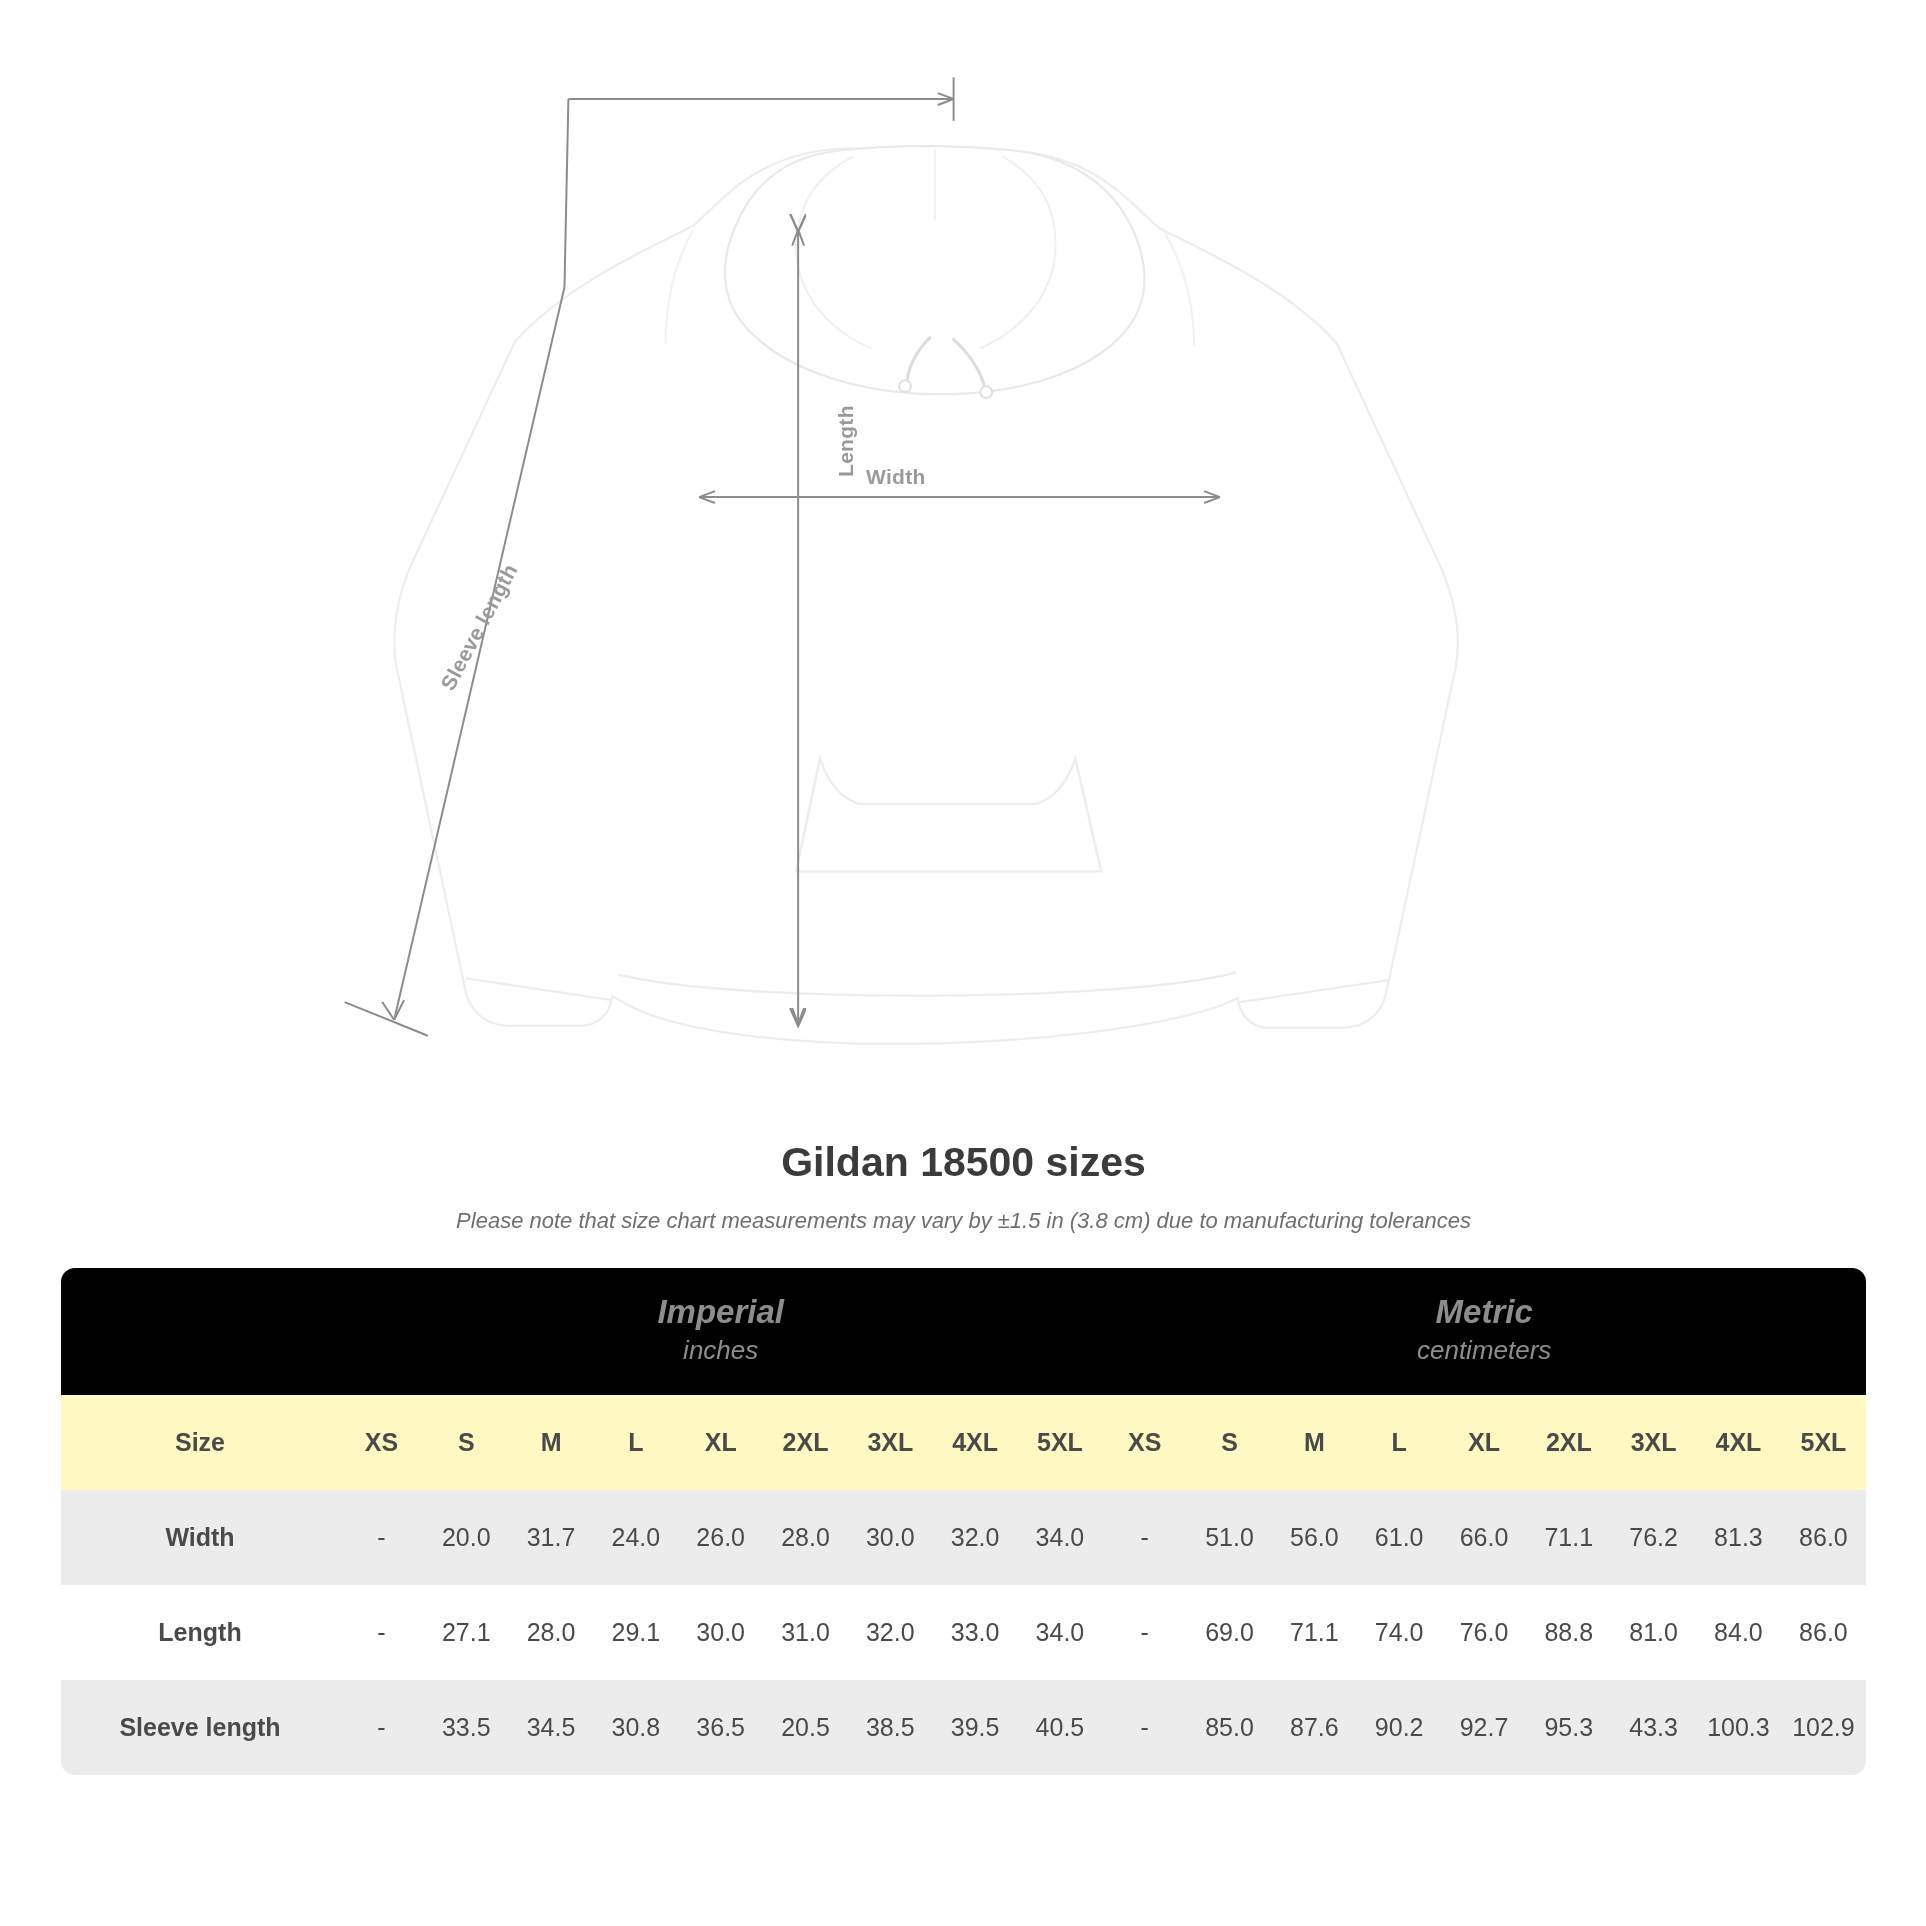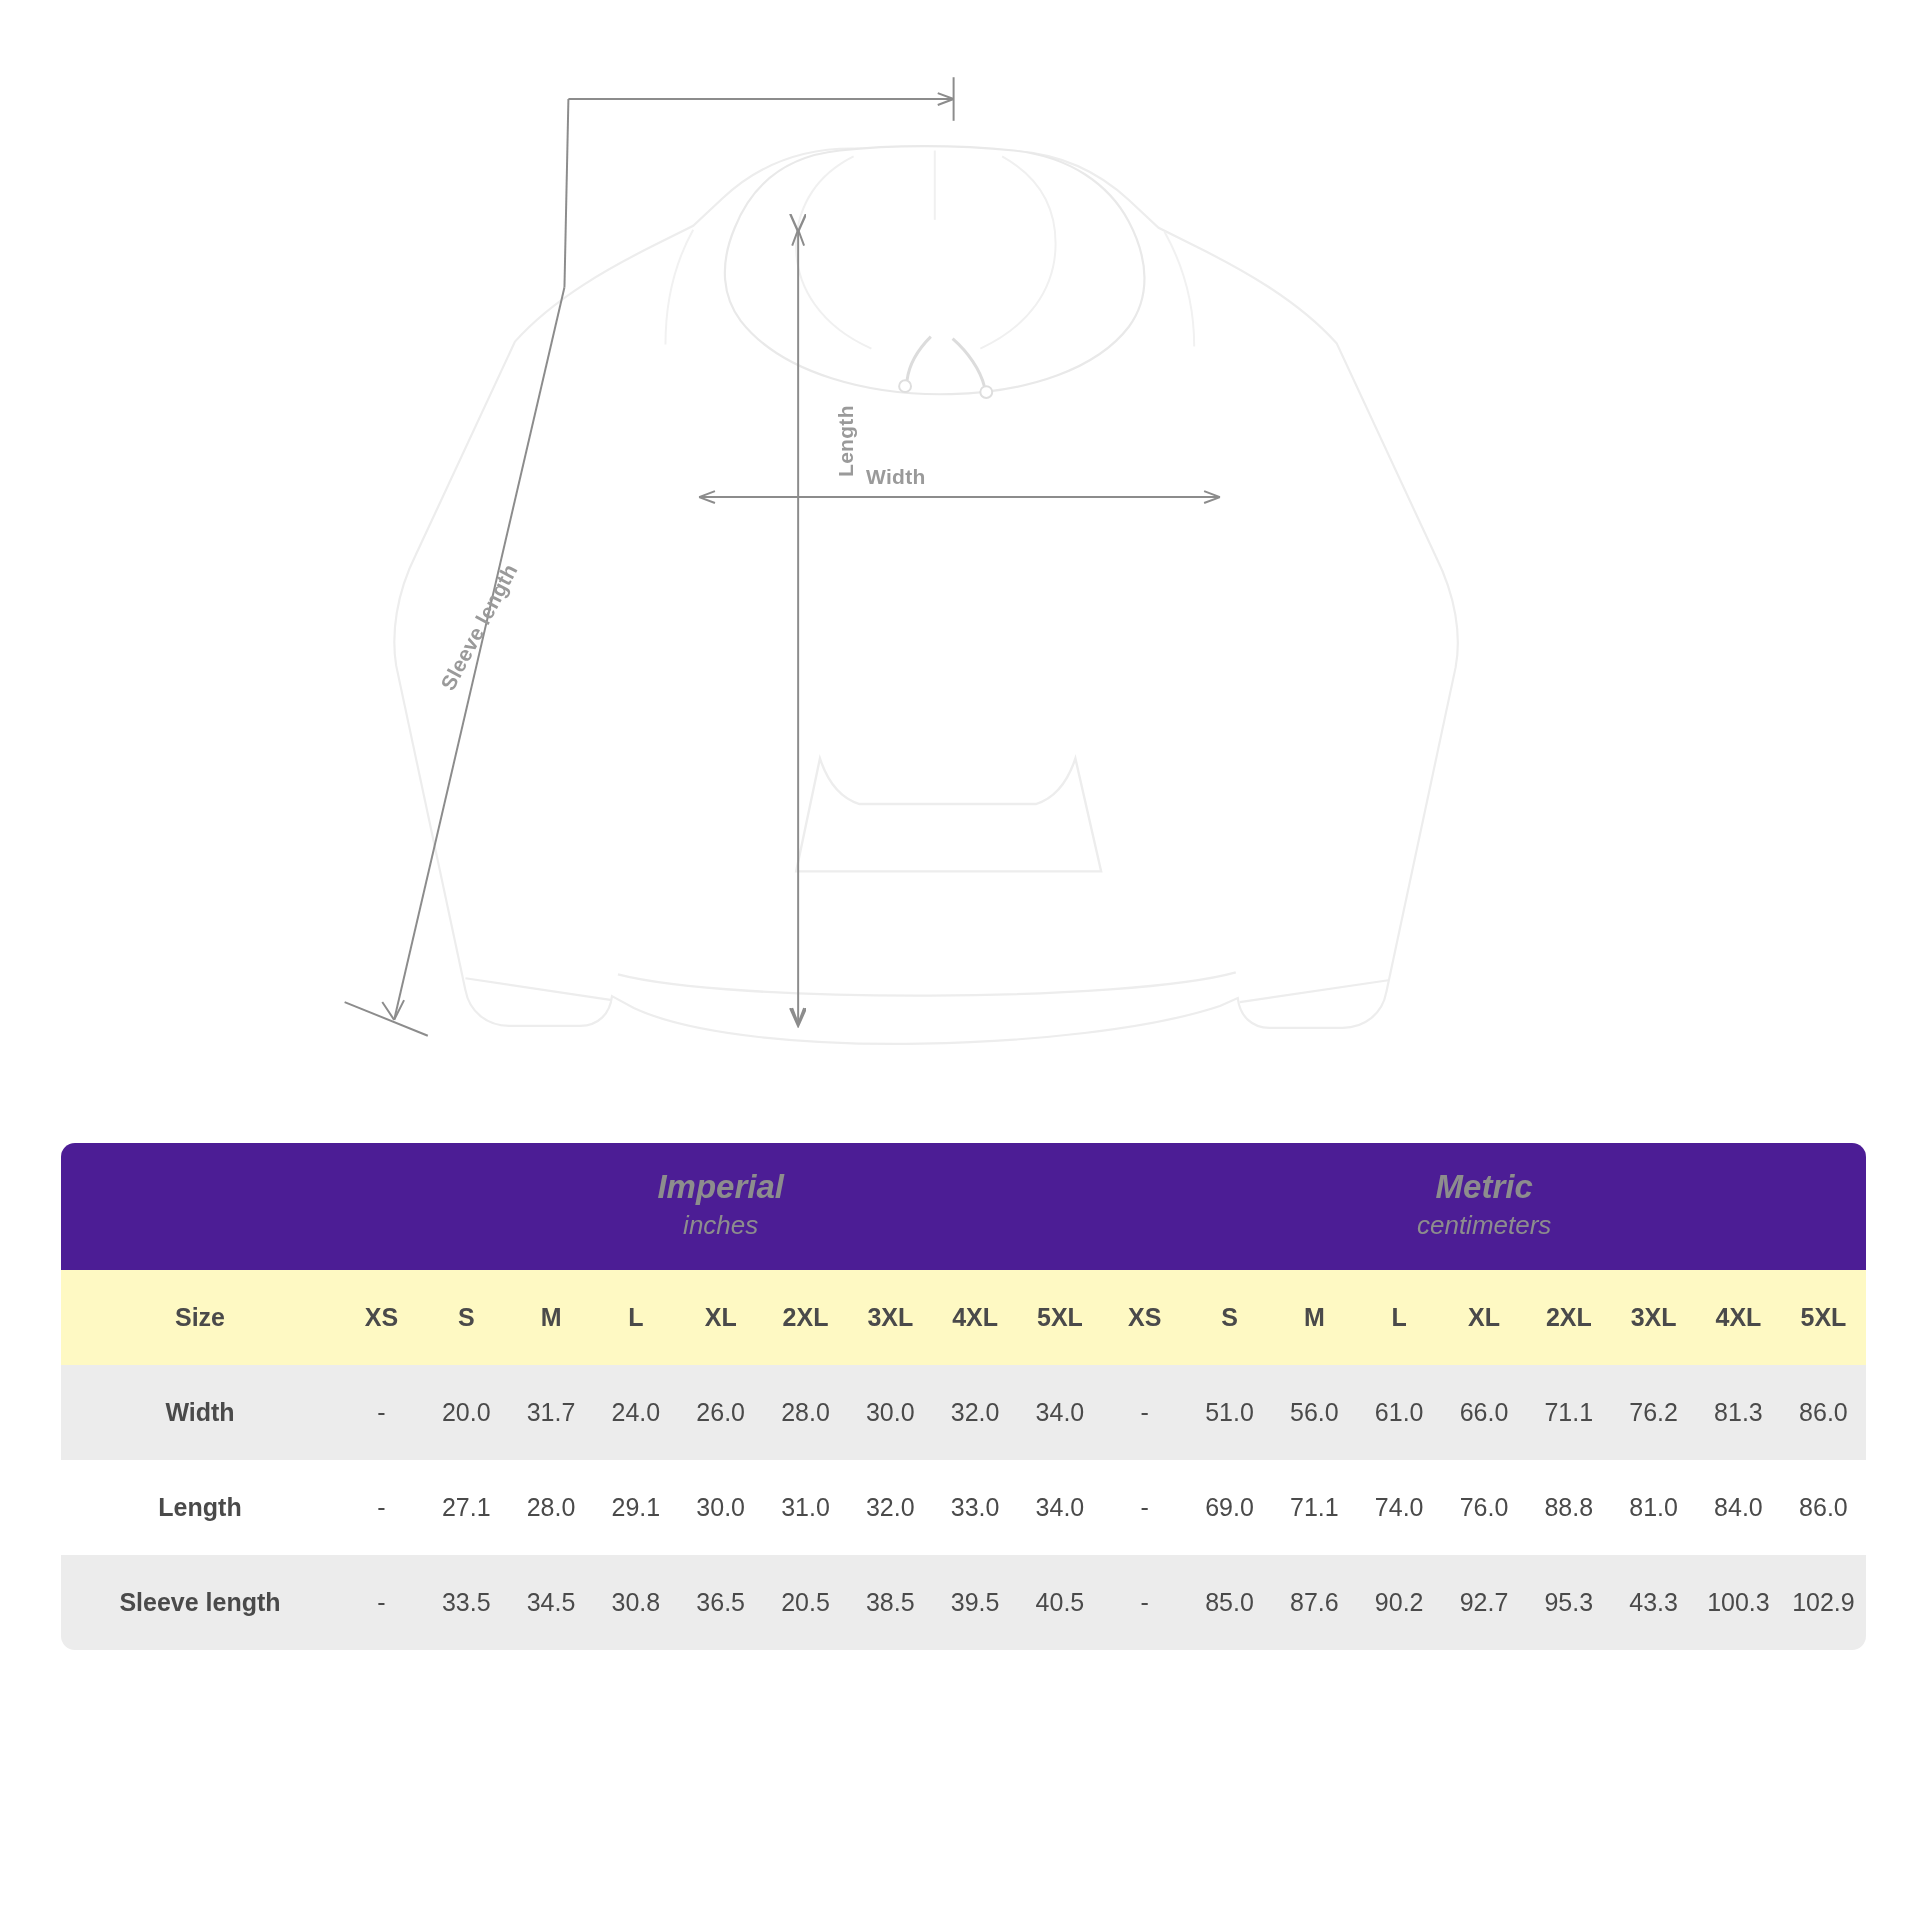--- a/index.html
+++ b/index.html
@@ -80,21 +80,21 @@
   }
   table.size-table td, table.size-table th {
     text-align: center;
     vertical-align: middle;
     font-size: 25px;
     color: #4a4a4a;
     border: none;
     padding: 0;
   }
   .unit-row td {
-    background: #4c1d95;
+    background: #000000;
     height: 127px;
   }
   .unit-sys {
     font-size: 33px;
     font-weight: bold;
     font-style: italic;
     color: #8d8d8d;
     line-height: 1.15;
   }
   .unit-sub {
@@ -214,20 +214,24 @@
       <path d="M570,290 L398,1030" fill="none" stroke="#8c8c8c" stroke-width="2"></path>
       <path d="M398,1030 L386,1012 M398,1030 L408,1010" fill="none" stroke="#8c8c8c" stroke-width="2"></path>
       <path d="M348,1012 L432,1046" fill="none" stroke="#8c8c8c" stroke-width="2"></path>
     </svg>
 
     <div class="dim-label vertical" style="left:834px; top:477px;">Length</div>
     <div class="dim-label" style="left:866px; top:465px;">Width</div>
     <div class="dim-label diagonal" style="left:436px; top:683px;">Sleeve length</div>
   </div>
 
+  <div class="title-block">
+    <h1 class="chart-title">Gildan 18500 sizes</h1>
+    <p class="chart-note">Please note that size chart measurements may vary by ±1.5 in (3.8 cm) due to manufacturing tolerances</p>
+  </div>
 
   <div class="table-wrap">
     <table class="size-table">
       <colgroup>
         <col style="width:236px">
         <col span="9" style="width:72px">
         <col span="9" style="width:72px">
       </colgroup>
       <tbody>
         <tr class="unit-row">

